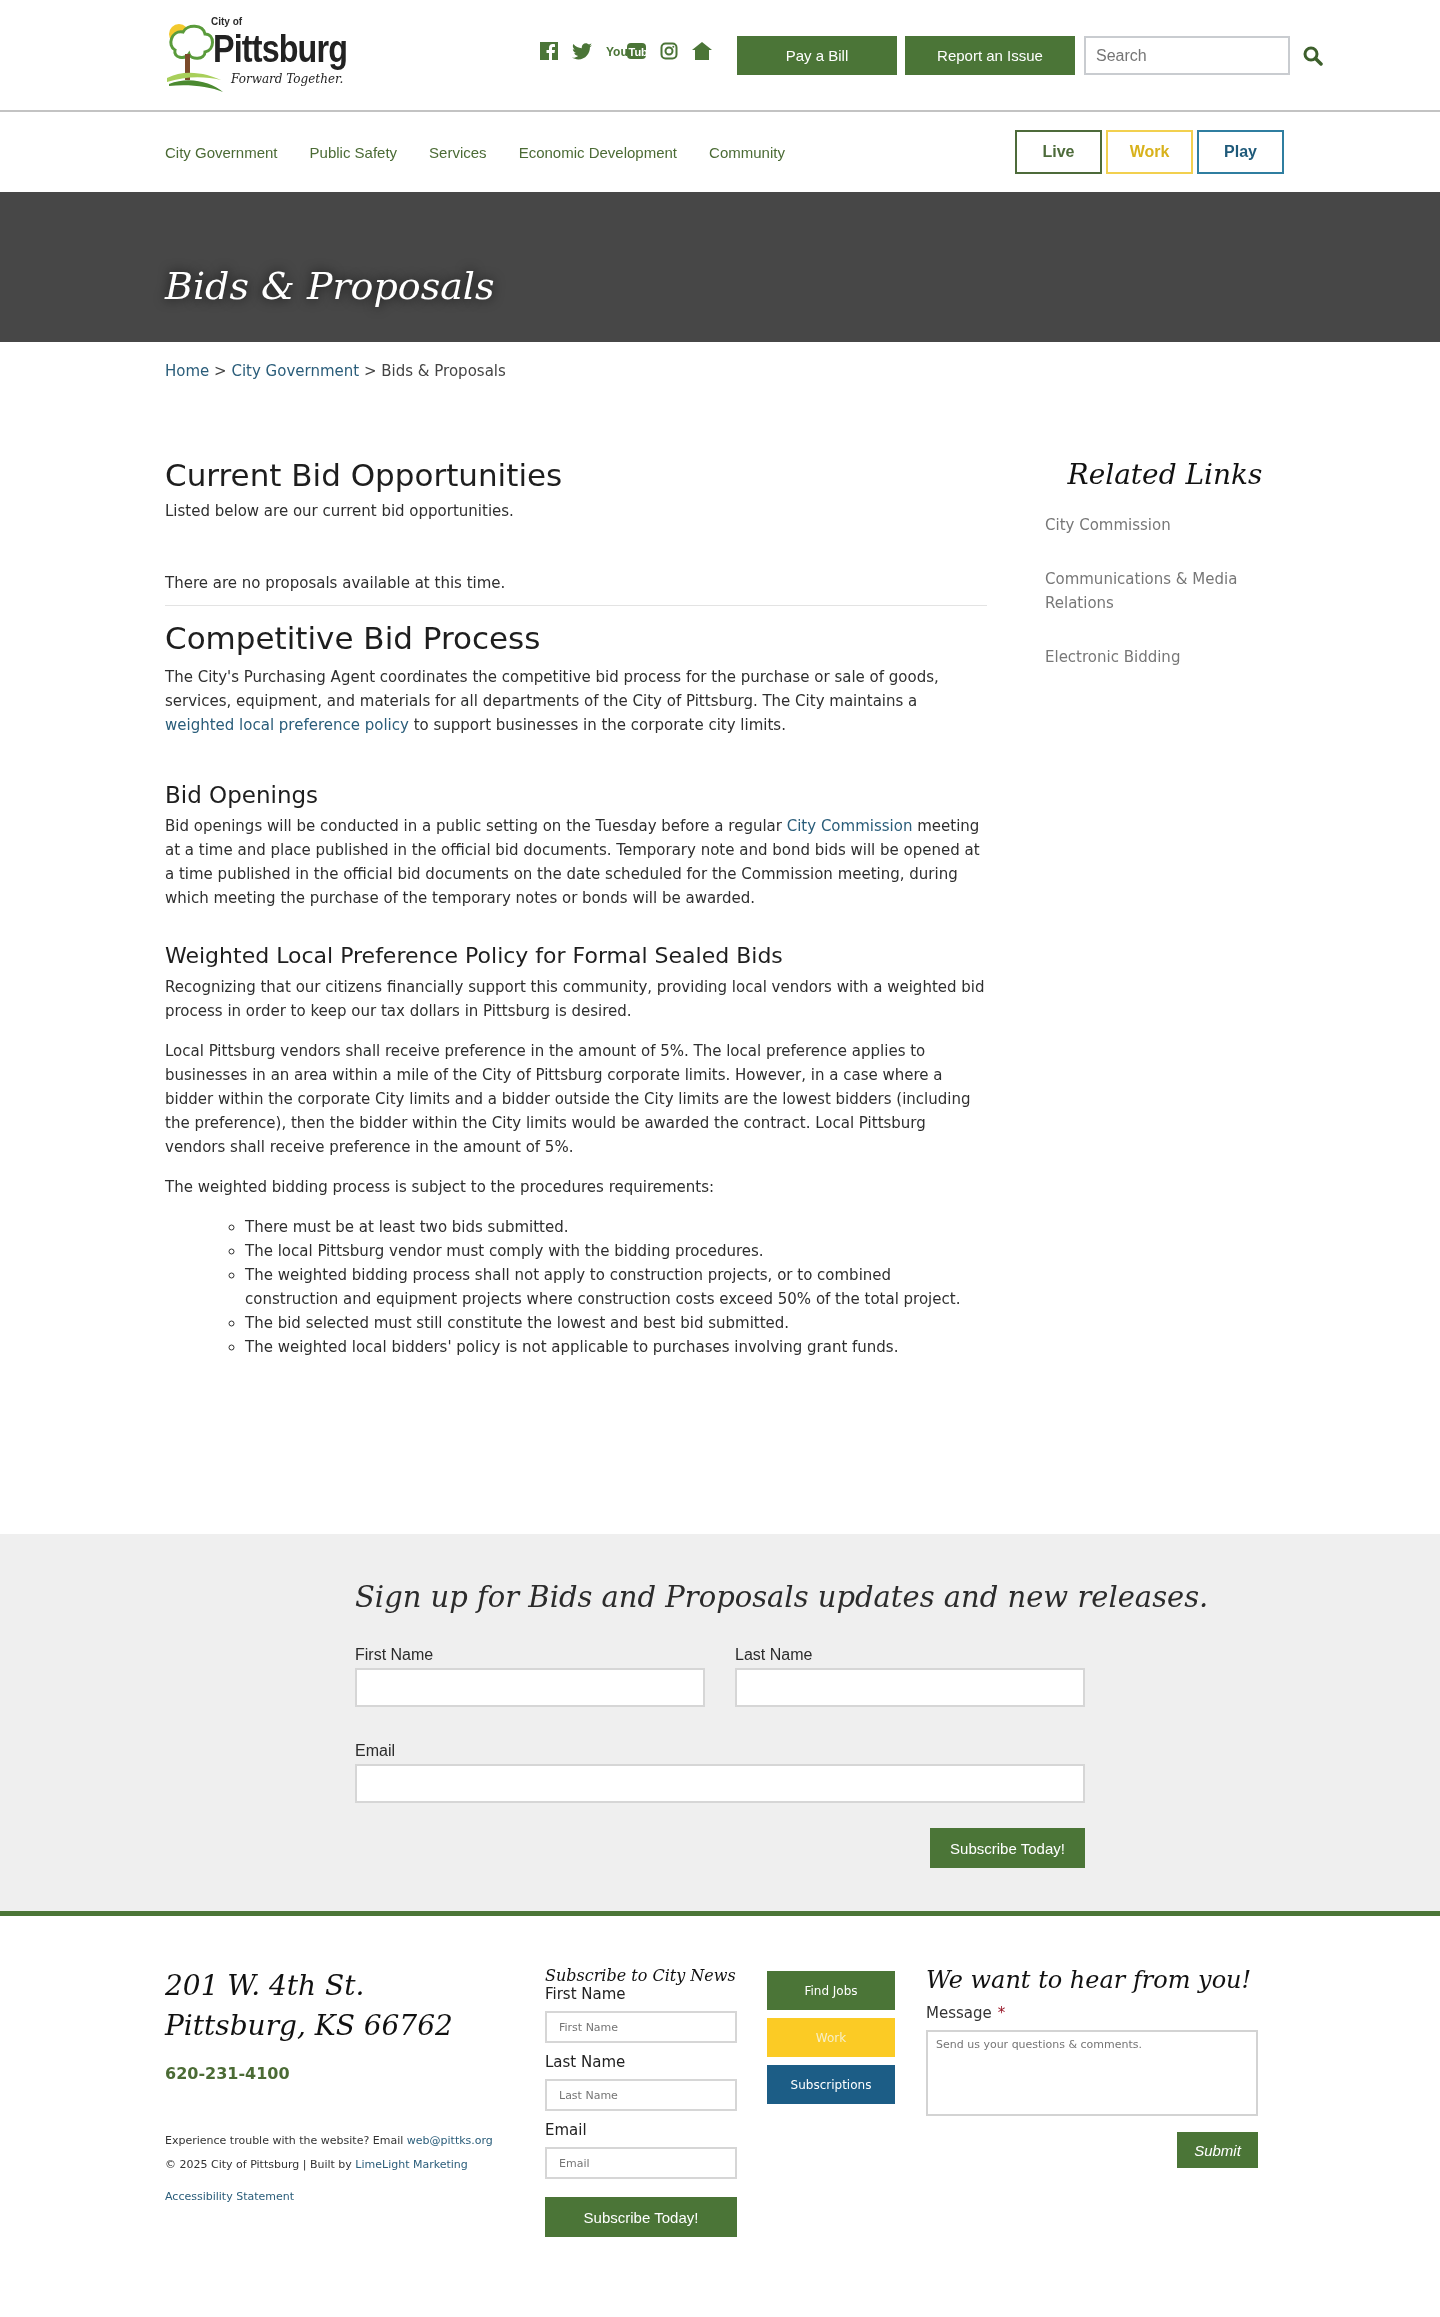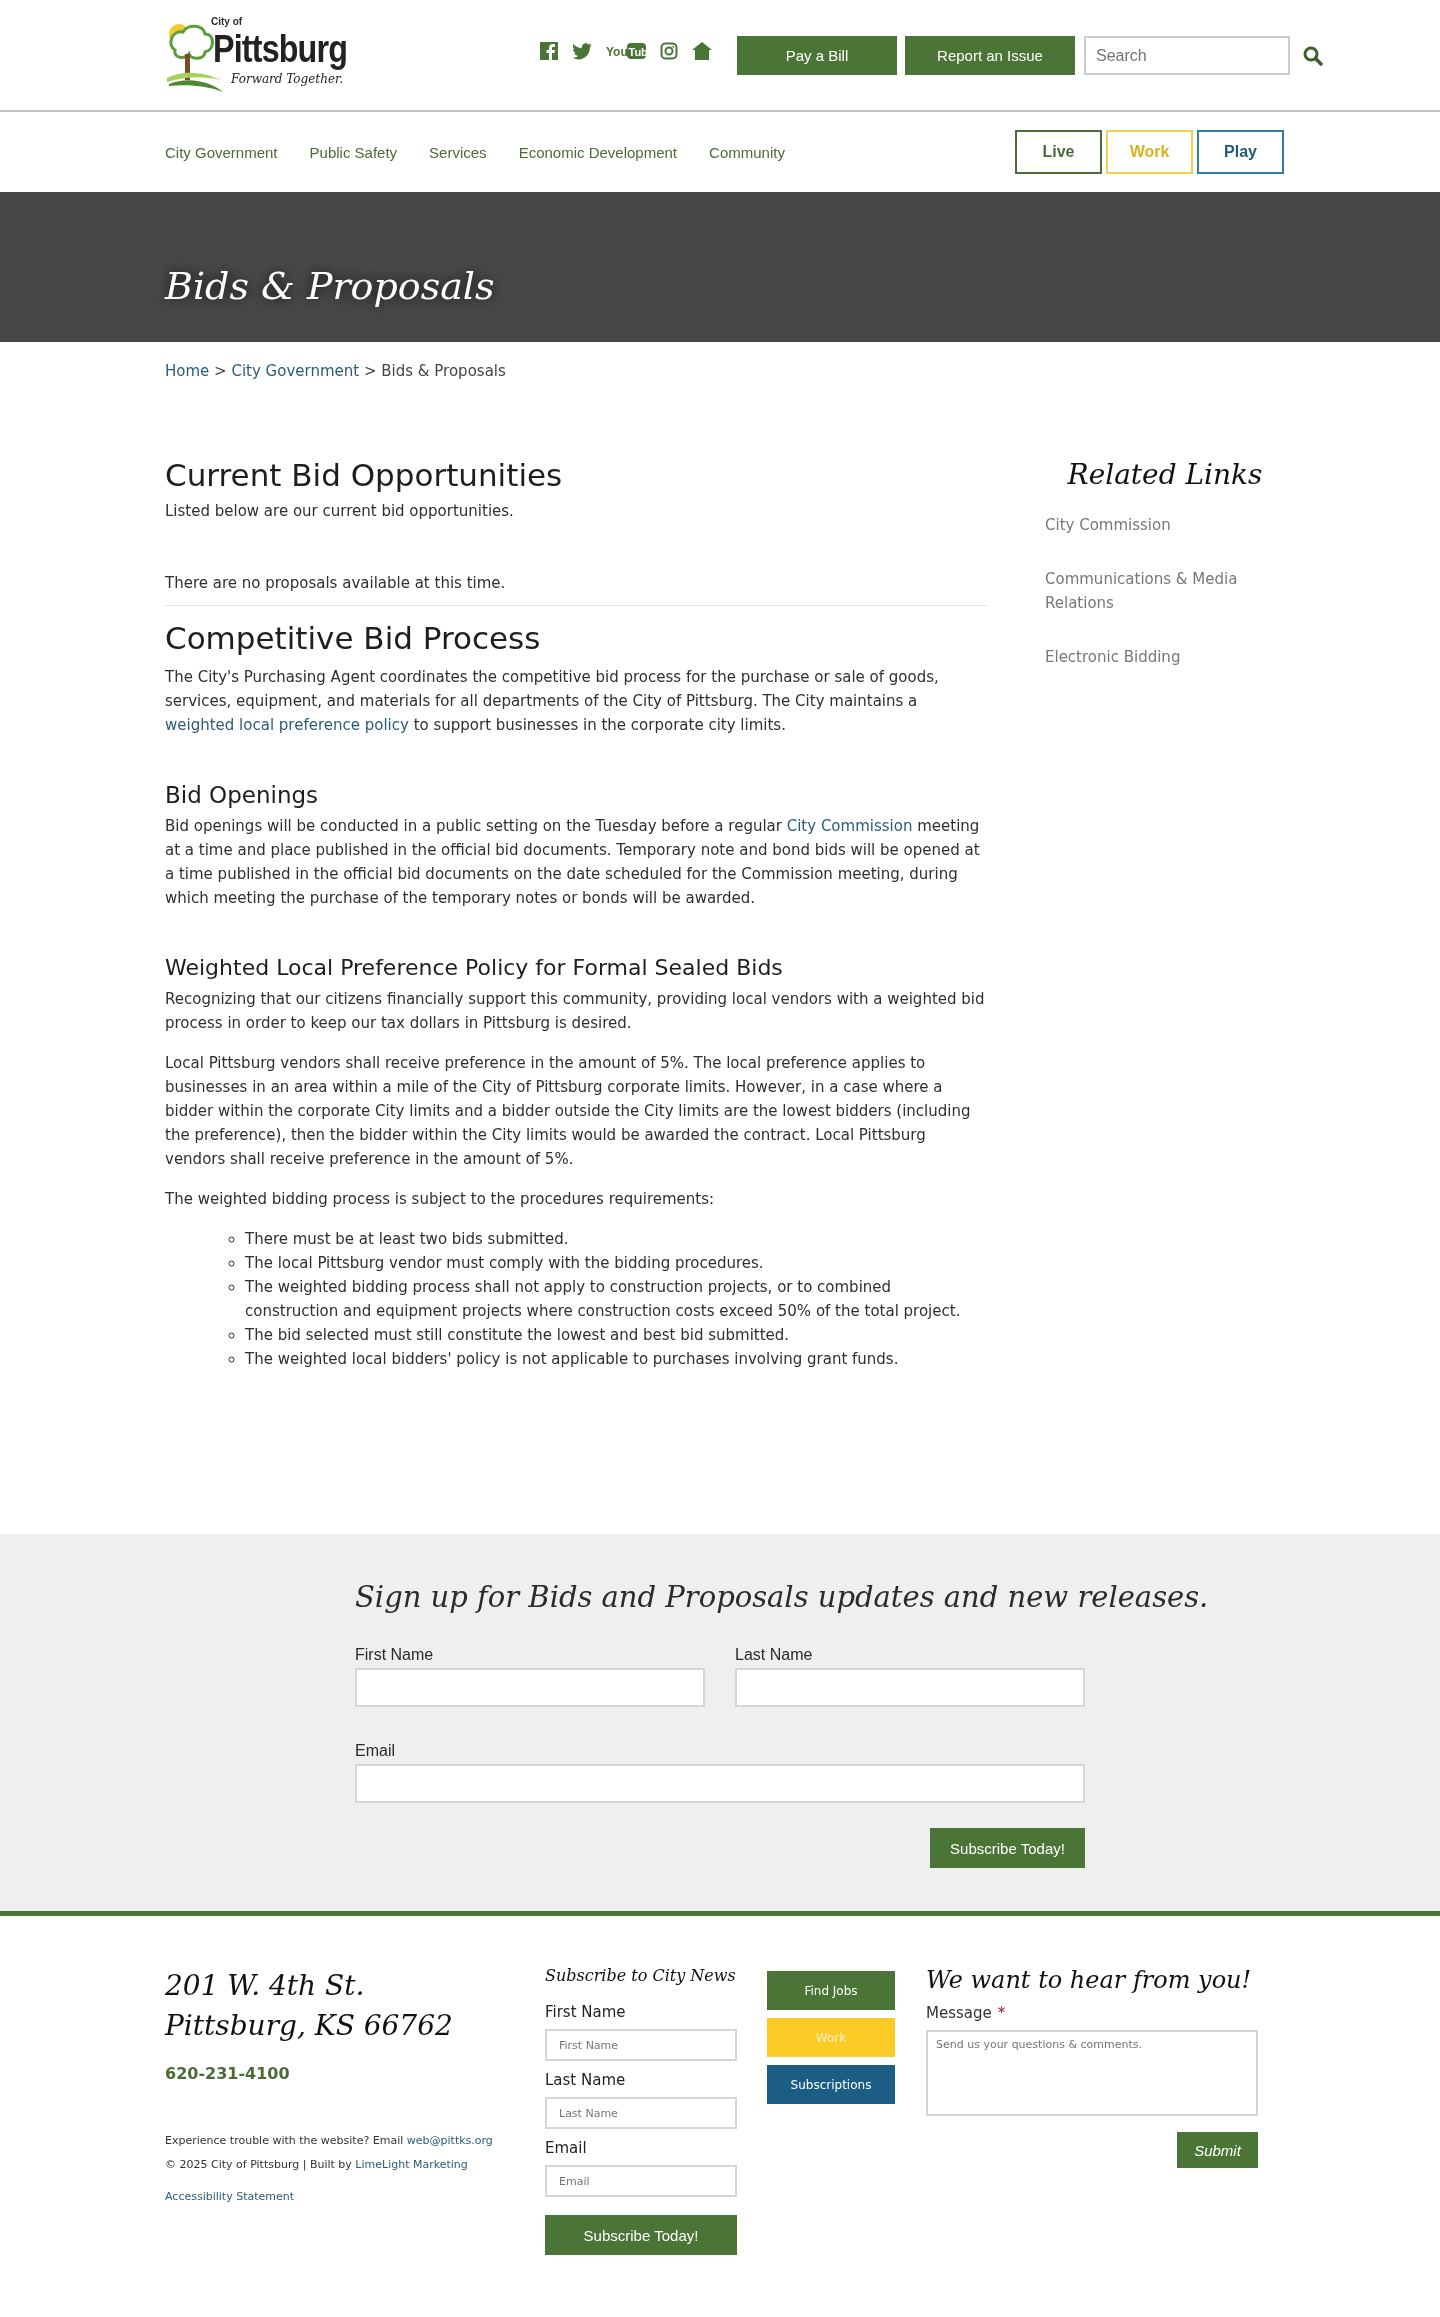--- a/index.html
+++ b/index.html
@@ -55,21 +55,21 @@
   .signup label { position: absolute; font-size: 16px; color: #2b2b2b; font-family: "Liberation Sans", sans-serif; }
   .signup input { position: absolute; height: 39px; border: 2px solid #d6d6d6; background: #fff; }
   .signup .sub { position: absolute; left: 930px; top: 294px; width: 155px; height: 40px; }
 
   .footer { position: absolute; left: 0; top: 1922px; width: 1440px; height: 395px; }
   .addr { position: absolute; left: 165px; top: 44px; font-size: 28px; line-height: 40px; color: #111; }
   .phone { position: absolute; left: 165px; top: 142px; color: #4b6b35; font-weight: bold; font-size: 16px; }
   .fine { position: absolute; left: 165px; font-size: 11px; color: #333; }
   .fine a { color: #2a5d7a; }
   .sub-news { position: absolute; left: 545px; top: 44px; width: 192px; }
-  .sub-news h5 { font-size: 16px; font-weight: normal; color: #111; margin-bottom: 18px; }
+  .sub-news h5 { font-size: 16px; font-weight: normal; color: #111; }
   .sub-news label { display: block; font-size: 15px; color: #222; margin-bottom: 8px; }
   .sub-news input { display: block; width: 192px; height: 32px; border: 2px solid #d6d6d6; padding-left: 12px; font-size: 11px; margin-bottom: 10px; font-family: "DejaVu Sans", sans-serif; }
   .sub-news .btn-green { width: 192px; height: 40px; margin-top: 18px; }
   .quick { position: absolute; left: 767px; top: 49px; width: 128px; }
   .quick a { display: flex; height: 39px; align-items: center; justify-content: center; color: #fff; text-decoration: none; font-size: 12px; margin-bottom: 8px; }
   .quick .jobs { background: #4b7537; }
   .quick .work { background: #fbcb25; color: #f7efc8; }
   .quick .subs { background: #1c5d86; }
   .hear { position: absolute; left: 926px; top: 44px; width: 332px; }
   .hear h5 { font-size: 24px; font-weight: normal; color: #111; margin-bottom: 10px; }
@@ -174,21 +174,21 @@
     <h2>Current Bid Opportunities</h2>
     <p style="margin-top:4px;">Listed below are our current bid opportunities.</p>
     <p style="margin-top:48px;">There are no proposals available at this time.</p>
     <hr>
     <h2>Competitive Bid Process</h2>
     <p style="margin-top:6px;"><span>The City's Purchasing Agent coordinates the competitive bid process for the purchase or sale of goods, services, equipment, and materials for all departments of the City of Pittsburg. The City maintains a </span><a>weighted local preference policy</a><span> to support businesses in the corporate city limits.</span></p>
 
     <h3 style="margin-top:44px;">Bid Openings</h3>
     <p style="margin-top:4px;"><span>Bid openings will be conducted in a public setting on the Tuesday before a regular </span><a>City Commission</a><span> meeting at a time and place published in the official bid documents. Temporary note and bond bids will be opened at a time published in the official bid documents on the date scheduled for the Commission meeting, during which meeting the purchase of the temporary notes or bonds will be awarded.</span></p>
 
-    <h3 style="margin-top:44px;font-size:22px;">Weighted Local Preference Policy for Formal Sealed Bids</h3>
+    <h3 style="margin-top:32px;font-size:22px;">Weighted Local Preference Policy for Formal Sealed Bids</h3>
     <p style="margin-top:4px;">Recognizing that our citizens financially support this community, providing local vendors with a weighted bid process in order to keep our tax dollars in Pittsburg is desired.</p>
     <p style="margin-top:16px;">Local Pittsburg vendors shall receive preference in the amount of 5%. The local preference applies to businesses in an area within a mile of the City of Pittsburg corporate limits. However, in a case where a bidder within the corporate City limits and a bidder outside the City limits are the lowest bidders (including the preference), then the bidder within the City limits would be awarded the contract. Local Pittsburg vendors shall receive preference in the amount of 5%.</p>
     <p style="margin-top:16px;">The weighted bidding process is subject to the procedures requirements:</p>
     <ul style="margin-top:16px;">
       <li>There must be at least two bids submitted.</li>
       <li>The local Pittsburg vendor must comply with the bidding procedures.</li>
       <li>The weighted bidding process shall not apply to construction projects, or to combined construction and equipment projects where construction costs exceed 50% of the total project.</li>
       <li>The bid selected must still constitute the lowest and best bid submitted.</li>
       <li>The weighted local bidders' policy is not applicable to purchases involving grant funds.</li>
     </ul>

